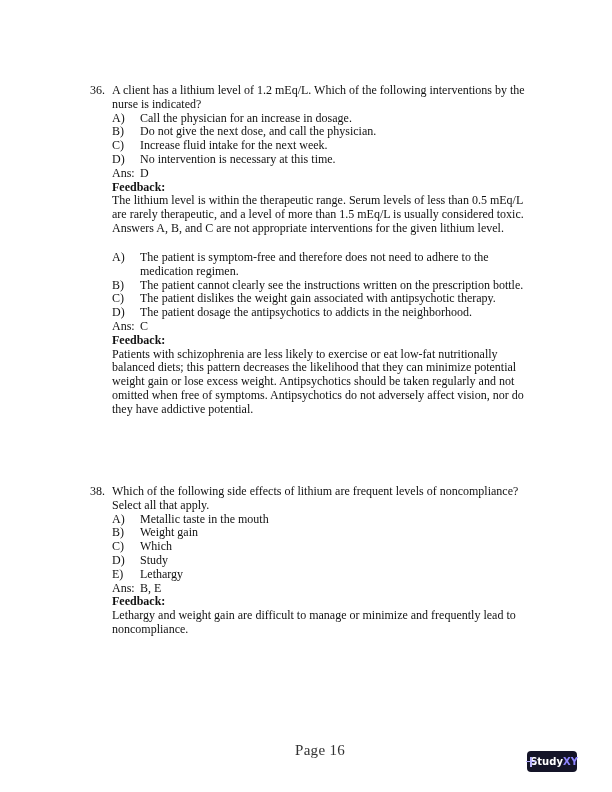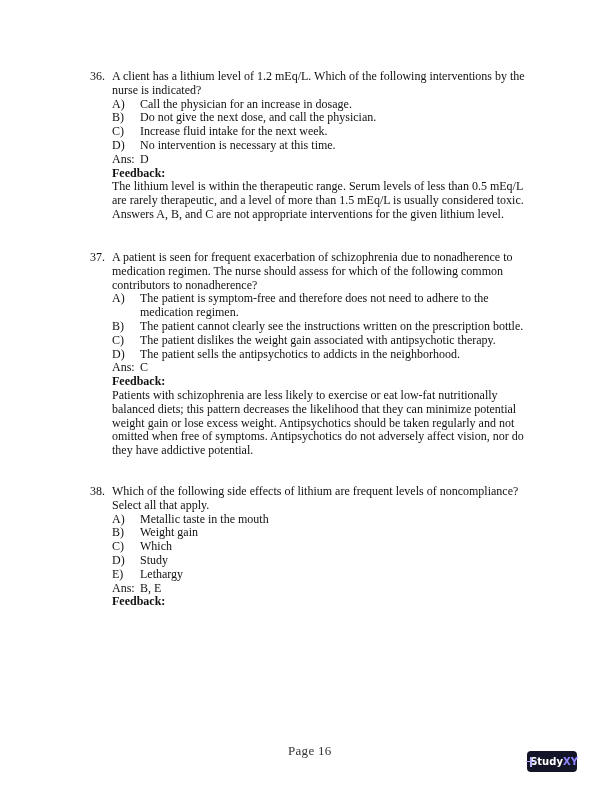--- a/index.html
+++ b/index.html
@@ -22,21 +22,21 @@
       left: 0;
       top: 0;
       width: 612px;
       height: 792px;
     }
     .question {
       position: absolute;
       left: 90px;
       width: 440px;
     }
-    .q36 { top: 70px; }
+    .q36 { top: 84px; }
     .q37 { top: 251px; }
     .q38 { top: 485px; }
     .q-stem {
       display: flex;
     }
     .q-num {
       width: 22px;
       flex: 0 0 22px;
     }
     .q-text {
@@ -64,23 +64,23 @@
       flex: 0 0 28px;
     }
     .feedback-label {
       font-weight: bold;
     }
     .feedback-text {
       width: 420px;
     }
     .footer-page {
       position: absolute;
-      left: 288px;
+      left: 295px;
       top: 744px;
-      font-size: 13px;
+      font-size: 15px;
       color: #333333;
       letter-spacing: 0.3px;
     }
     .badge {
       position: absolute;
       left: 527px;
       top: 751px;
       width: 50px;
       height: 21px;
       background: #141428;
@@ -144,40 +144,36 @@
       <div class="ans-row">
         <span class="ans-label">Ans:</span>
         <span>D</span>
       </div>
       <div class="feedback-label">Feedback:</div>
       <div class="feedback-text">The lithium level is within the therapeutic range. Serum levels of less than 0.5 mEq/L are rarely therapeutic, and a level of more than 1.5 mEq/L is usually considered toxic. Answers A, B, and C are not appropriate interventions for the given lithium level.</div>
     </div>
   </div>
 
   <div class="question q37">
-    <div class="q-stem">
-      <span class="q-num">37.</span>
-      <span class="q-text">A patient is seen for frequent exacerbation of schizophrenia due to nonadherence to medication regimen. The nurse should assess for which of the following common contributors to nonadherence?</span>
-    </div>
     <div class="body-block">
       <div class="option">
         <span class="opt-label">A)</span>
         <span class="opt-text">The patient is symptom-free and therefore does not need to adhere to the medication regimen.</span>
       </div>
       <div class="option">
         <span class="opt-label">B)</span>
         <span class="opt-text">The patient cannot clearly see the instructions written on the prescription bottle.</span>
       </div>
       <div class="option">
         <span class="opt-label">C)</span>
         <span class="opt-text">The patient dislikes the weight gain associated with antipsychotic therapy.</span>
       </div>
       <div class="option">
         <span class="opt-label">D)</span>
-        <span class="opt-text">The patient sells the antipsychotics to addicts in the neighborhood.</span>
+        <span class="opt-text">The patient dosage the antipsychotics to addicts in the neighborhood.</span>
       </div>
       <div class="ans-row">
         <span class="ans-label">Ans:</span>
         <span>C</span>
       </div>
       <div class="feedback-label">Feedback:</div>
       <div class="feedback-text">Patients with schizophrenia are less likely to exercise or eat low-fat nutritionally balanced diets; this pattern decreases the likelihood that they can minimize potential weight gain or lose excess weight. Antipsychotics should be taken regularly and not omitted when free of symptoms. Antipsychotics do not adversely affect vision, nor do they have addictive potential.</div>
     </div>
   </div>
 
@@ -205,20 +201,21 @@
       </div>
       <div class="option">
         <span class="opt-label">E)</span>
         <span class="opt-text">Lethargy</span>
       </div>
       <div class="ans-row">
         <span class="ans-label">Ans:</span>
         <span>B, E</span>
       </div>
       <div class="feedback-label">Feedback:</div>
+      <div class="feedback-text">Lethargy and weight gain are difficult to manage or minimize and frequently lead to noncompliance.</div>
     </div>
   </div>
 
   <div class="footer-page">Page 16</div>
 
   <div class="badge">
     <span class="badge-plus"></span>
     <span><span>Study</span><span class="badge-xy">XY</span></span>
   </div>
 

